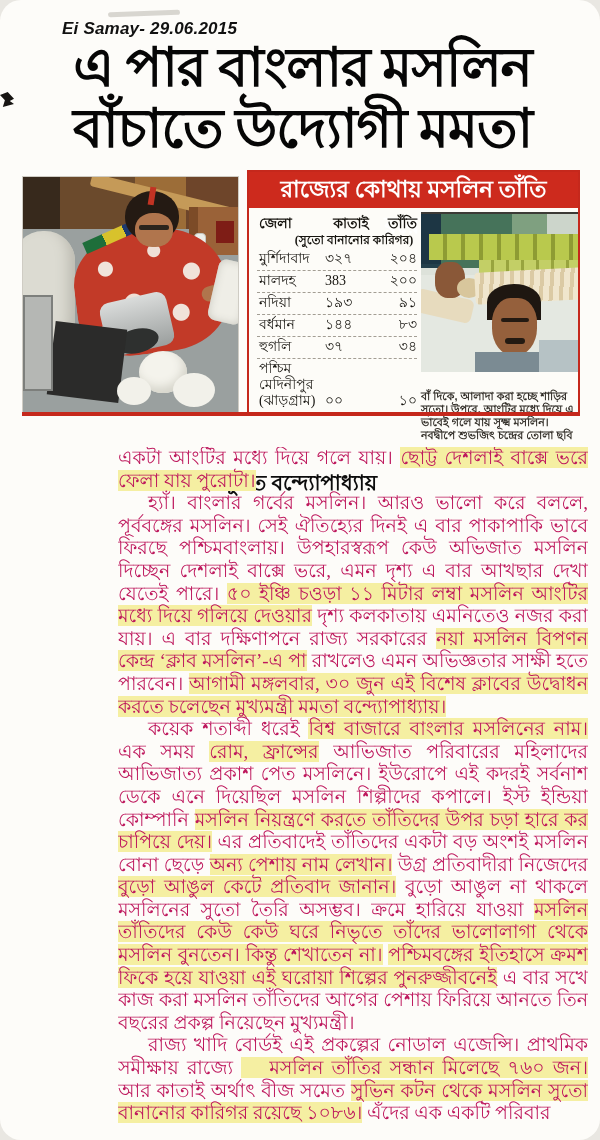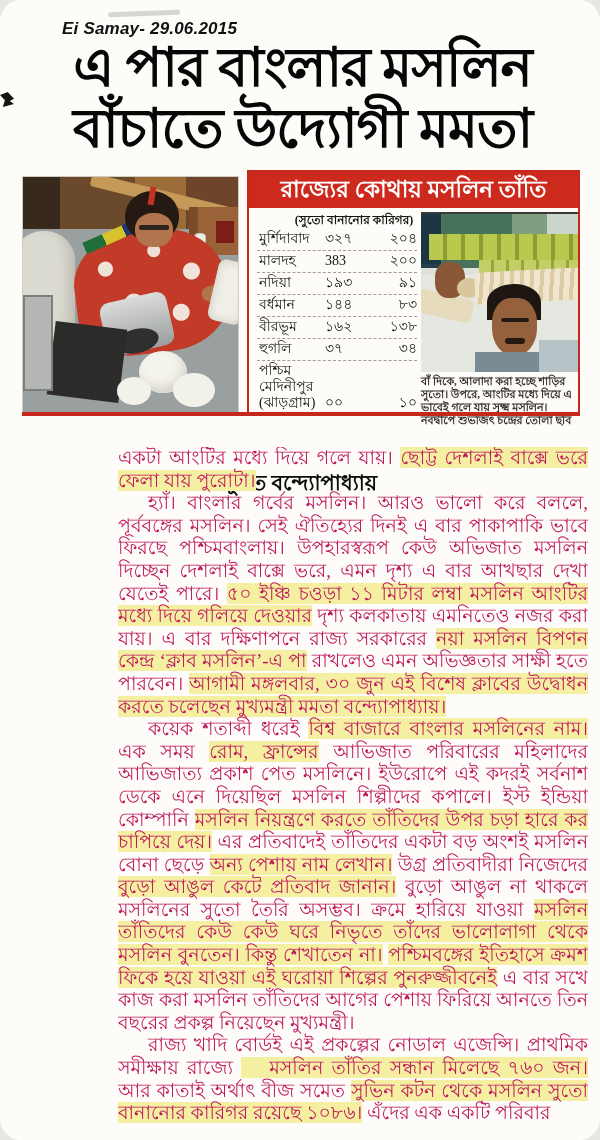--- a/index.html
+++ b/index.html
@@ -71,21 +71,21 @@
   .pr-fabl{left:-6px;top:80px;width:58px;height:24px;background:#e7dbbe;transform:rotate(13deg);border-radius:6px;}
   .pr-fist{left:14px;top:48px;width:30px;height:36px;background:#8a5838;border-radius:42%;}
   .pr-knot{left:36px;top:64px;width:24px;height:20px;background:#d8c69c;border-radius:50%;}
   .pr-fabr{left:54px;top:56px;width:108px;height:32px;background:repeating-linear-gradient(97deg,#f0e6cd 0 6px,#dbcaa4 6px 10px);transform:rotate(-3deg);border-radius:4px;}
   .pr-hair{left:66px;top:70px;width:54px;height:36px;background:#1e1711;border-radius:50% 50% 0 0;}
   .pr-face{left:71px;top:84px;width:45px;height:58px;background:#95603c;border-radius:42% 42% 48% 48%;}
   .pr-eyes{left:80px;top:104px;width:28px;height:4px;background:#241a12;border-radius:2px;}
   .pr-must{left:84px;top:124px;width:20px;height:6px;background:#241a12;border-radius:3px;}
   .pr-body{left:54px;top:138px;width:84px;height:20px;background:#7b8b93;}
   .pr-shirt{left:118px;top:126px;width:39px;height:32px;background:#b6c2c5;}
-  .caption{margin-top:3px;font-family:Liberation Serif, serif;font-weight:bold;font-size:11px;line-height:13px;color:#332f29;}
+  .caption{margin-top:18px;font-family:Liberation Sans, sans-serif;font-weight:bold;font-size:11px;line-height:13px;color:#332f29;}
   .red-rule{position:absolute;left:22px;top:242px;width:558px;height:4px;background:#c5281c;}
   
   .byline{position:absolute;left:0;top:419px;width:600px;text-align:center;font-weight:bold;font-size:21px;color:#0c0c0c;margin-top:48px;}
   
   .article{position:absolute;left:94px;top:447px;width:470px;height:690px;overflow:hidden;
     font-size:19px;line-height:22.6px;text-align:justify;color:#be185d;margin-left:24px;}
   .article p{margin:0;text-indent:30px;}
   .article p.first{text-indent:0;}
   .hl{background:#f5efa2;}
 </style>
@@ -128,20 +128,25 @@
       <div class="pl-cot1"></div>
       <div class="pl-cot2"></div>
       <div class="pl-cot3"></div>
     </div>
 
     <div class="panel">
       <div class="banner">রাজ্যের কোথায় মসলিন তাঁতি রয়েছে</div>
       <div class="panel-body">
 
         <div class="wtable">
+          <div class="wt-head">
+            <span class="c1">জেলা</span>
+            <span class="c2">কাতাই</span>
+            <span class="c3">তাঁতি</span>
+          </div>
           <div class="wt-note">(সুতো বানানোর কারিগর)</div>
           <div id="table-rows">
               <div class="wt-row">
                 <span class="c1">মুর্শিদাবাদ</span>
                 <span class="c2">৩২৭</span>
                 <span class="c3">২০৪</span>
               </div>
               <div class="wt-row">
                 <span class="c1">মালদহ</span>
                 <span class="c2">383</span>
@@ -149,25 +154,20 @@
               </div>
               <div class="wt-row">
                 <span class="c1">নদিয়া</span>
                 <span class="c2">১৯৩</span>
                 <span class="c3">৯১</span>
               </div>
               <div class="wt-row">
                 <span class="c1">বর্ধমান</span>
                 <span class="c2">১৪৪</span>
                 <span class="c3">৮৩</span>
-              </div>
-              <div class="wt-row">
-                <span class="c1">বীরভূম</span>
-                <span class="c2">১৬২</span>
-                <span class="c3">১৩৮</span>
               </div>
               <div class="wt-row">
                 <span class="c1">হুগলি</span>
                 <span class="c2">৩৭</span>
                 <span class="c3">৩৪</span>
               </div>
               <div class="wt-row">
                 <span class="c1">পশ্চিম মেদিনীপুর (ঝাড়গ্রাম)</span>
                 <span class="c2">০০</span>
                 <span class="c3">১০</span>

